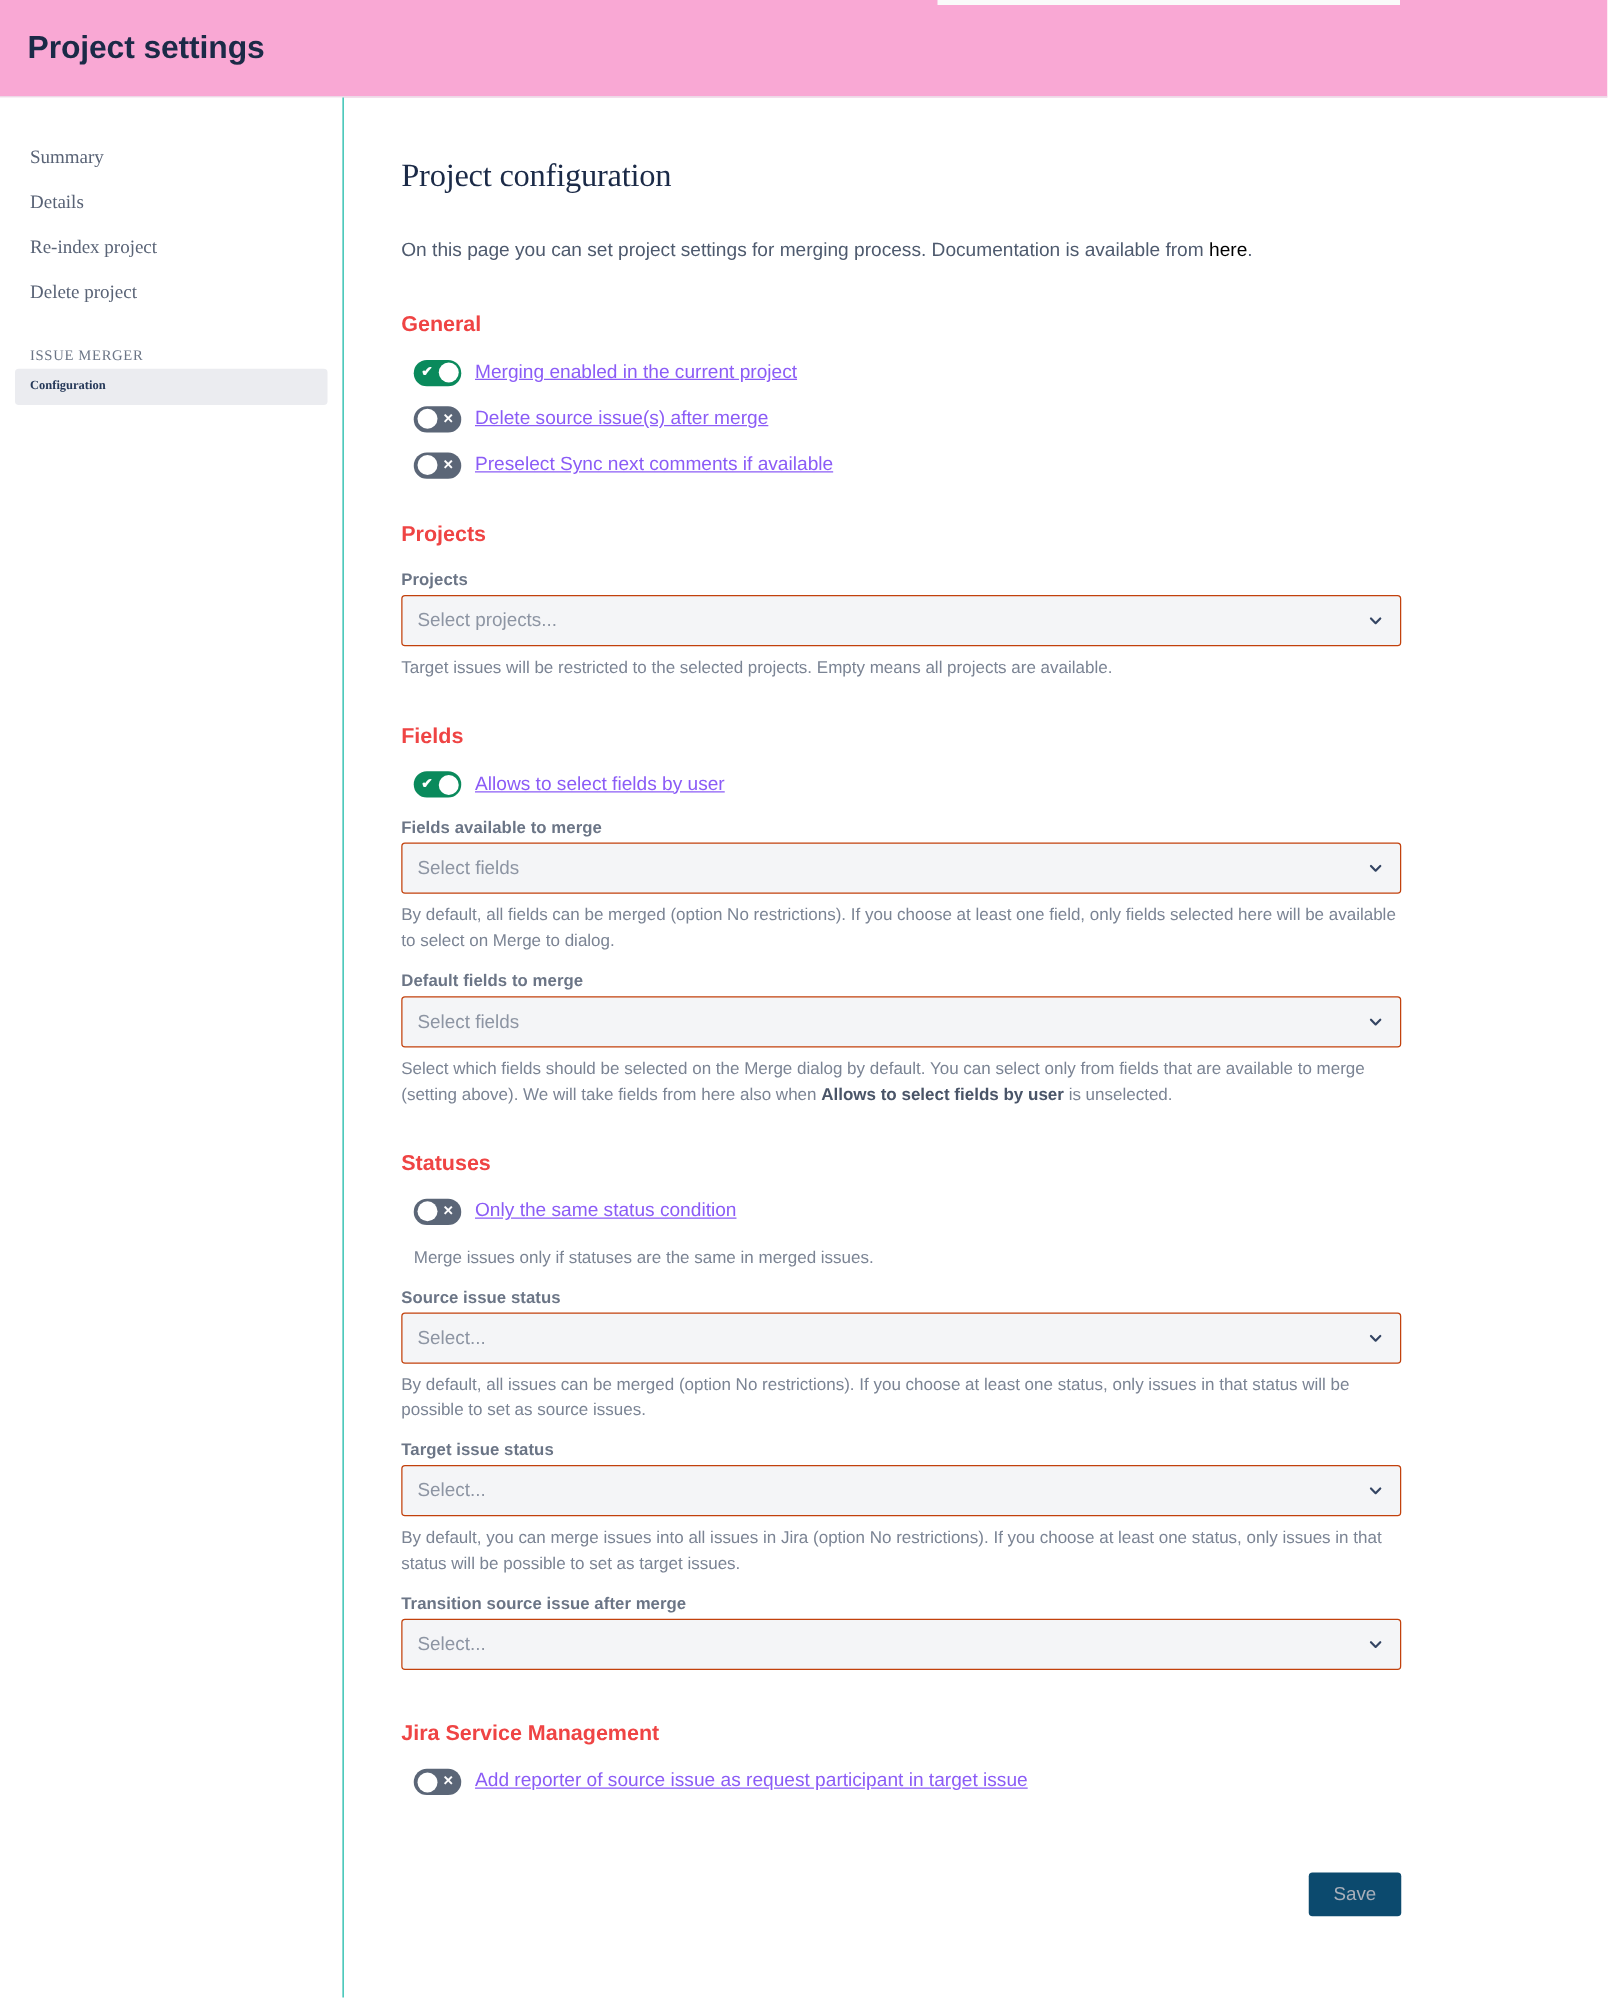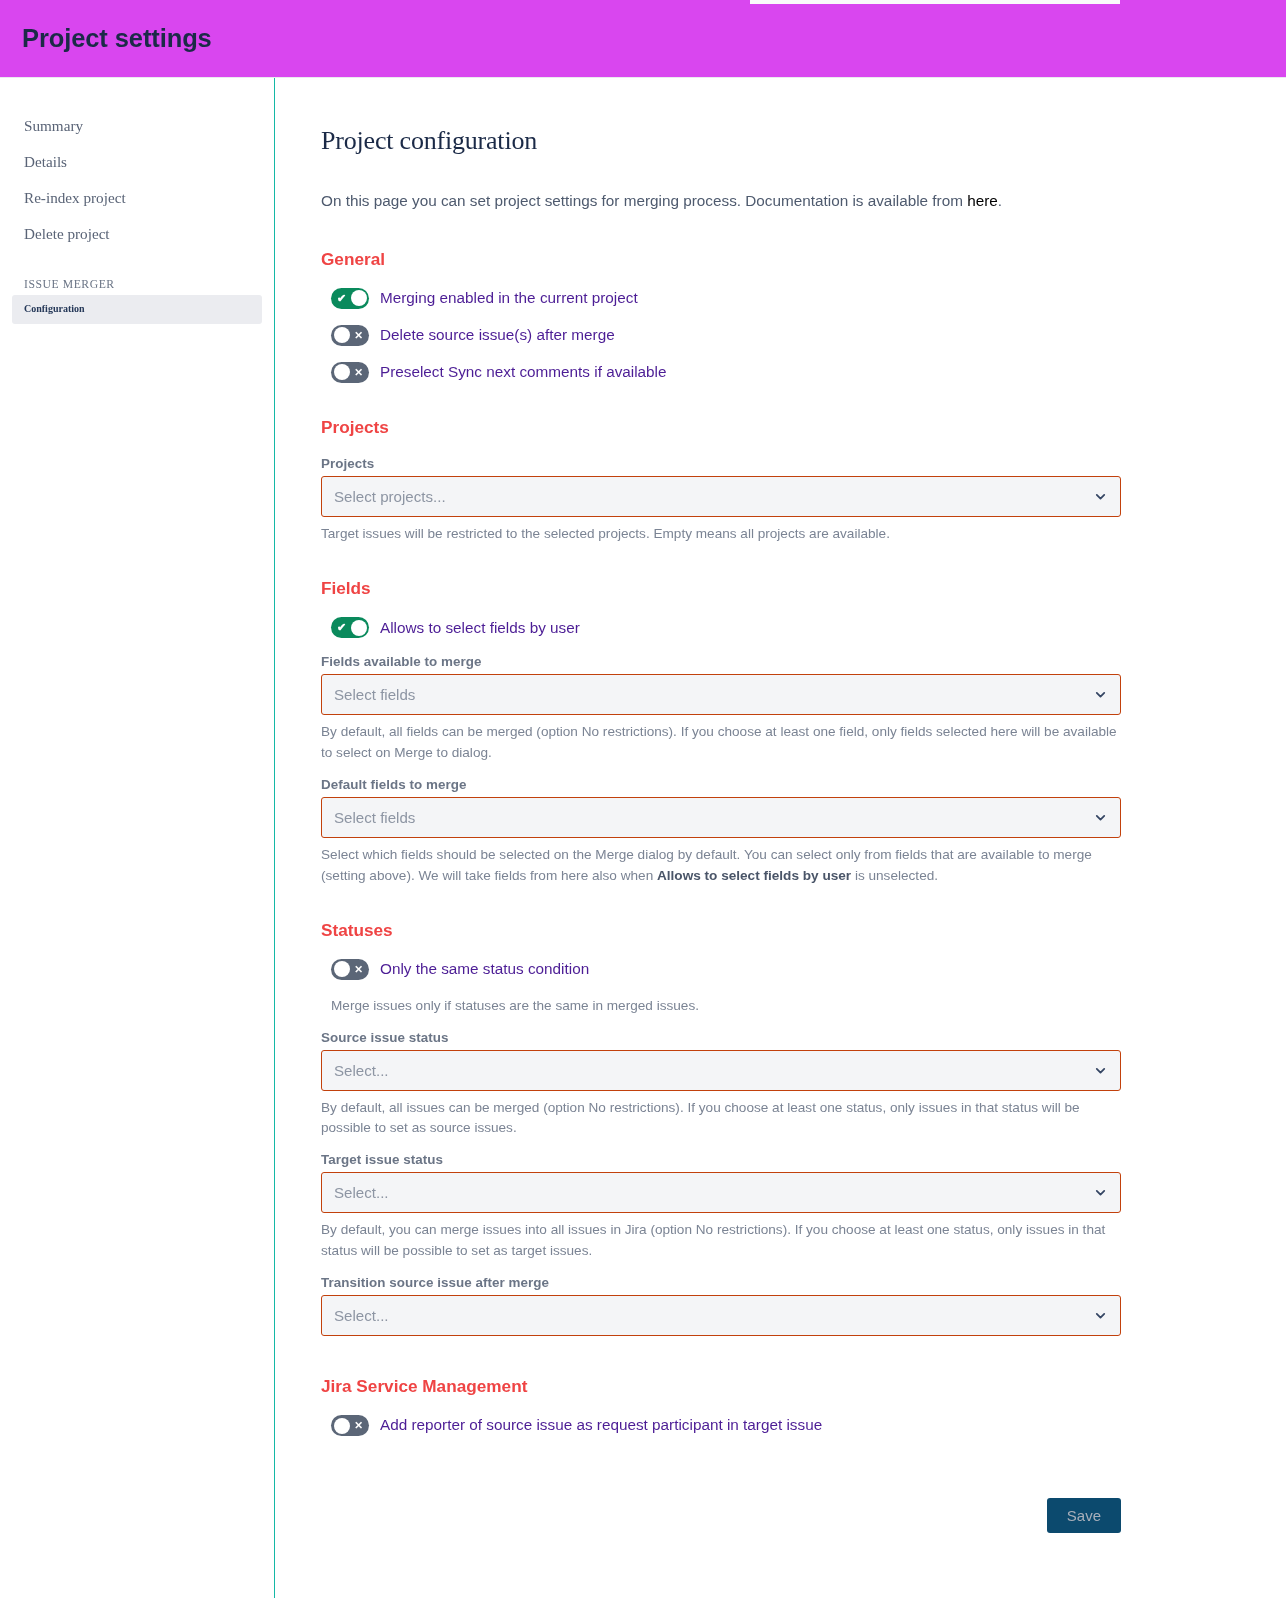--- a/index.html
+++ b/index.html
@@ -21,21 +21,21 @@
     background: #fafafa;
   }
 
   
   .page-header {
     height: 78px;
     border-bottom: 1px solid #e9eaee;
     display: flex;
     align-items: center;
     padding-left: 22px;
-    background: #d946ef;
+    background: #f9a8d4;
   }
   .page-header h1 {
     margin: 0;
     font-size: 25.5px;
     font-weight: bold;
     color: #1b2a47;
     letter-spacing: -0.1px;
   }
 
   
@@ -144,22 +144,23 @@
     color: #ffffff;
     line-height: 1;
     font-weight: bold;
     z-index: 1;
   }
   .toggle.on  .glyph { margin-left: 6px; }
   .toggle.off .glyph { margin-right: 6px; font-size: 10.5px; }
 
   .toggle-label {
     font-size: 15.3px;
-    color: #4c1d95;
+    color: #8b5cf6;
     line-height: 1.35;
+    text-decoration: underline;
   }
 
   .toggle-help {
     font-size: 13.6px;
     color: #7b8494;
     margin: 6px 0 0 10px;
     line-height: 1.45;
   }
 
   

